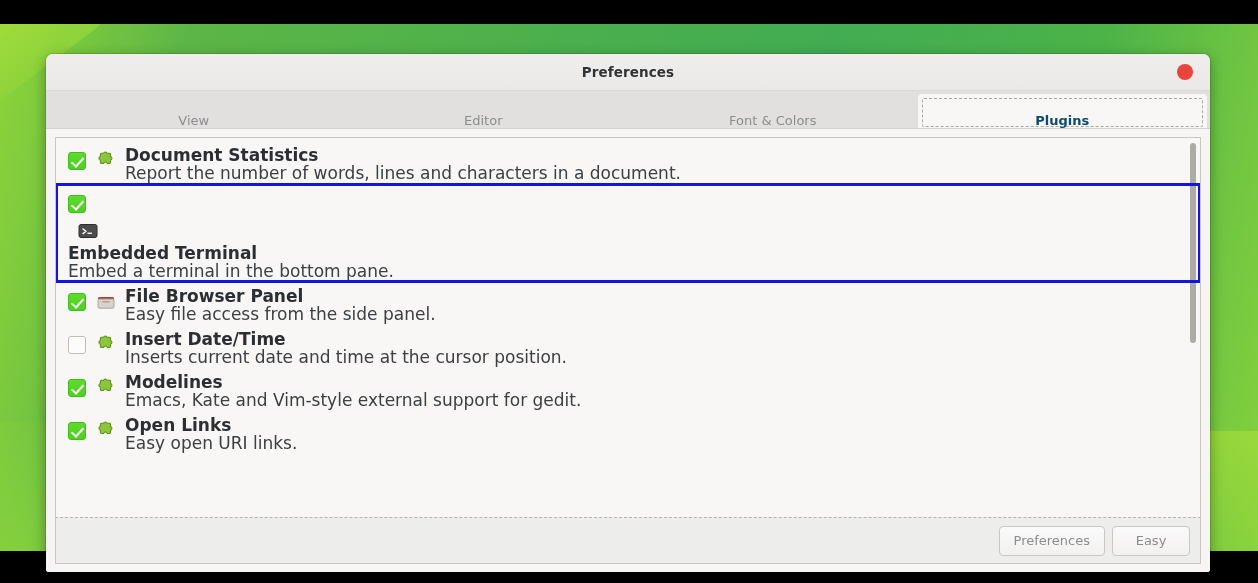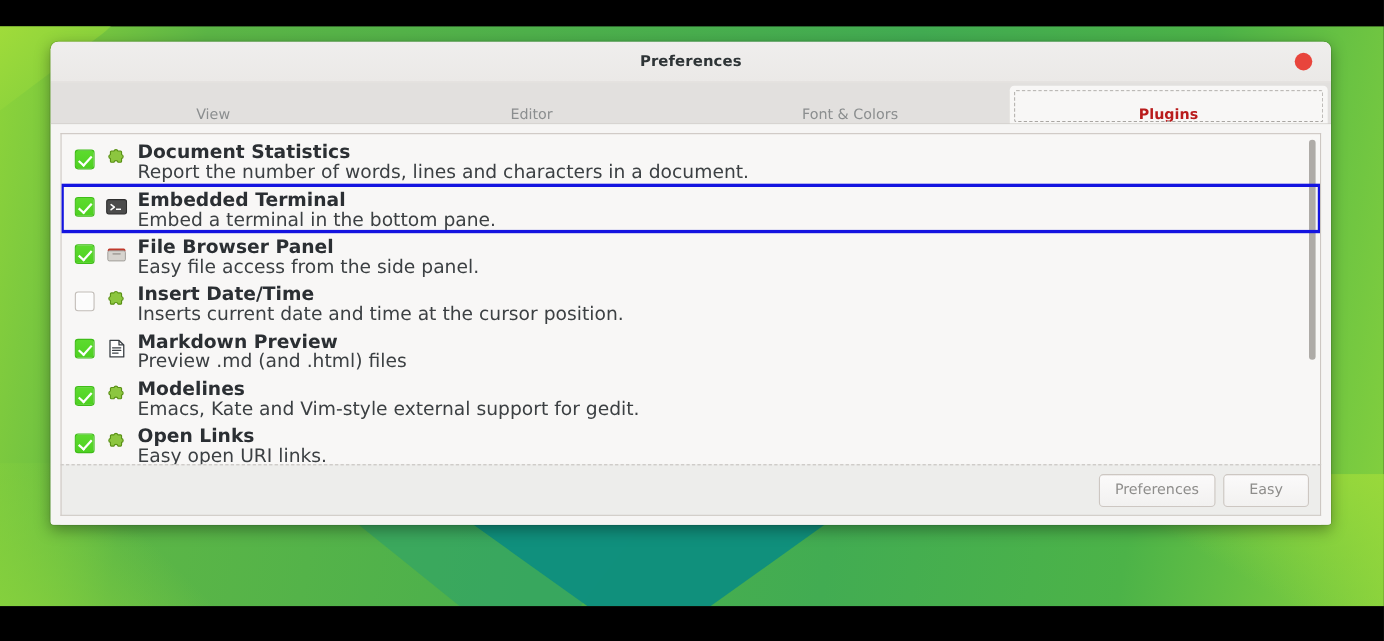--- a/index.html
+++ b/index.html
@@ -57,22 +57,22 @@
   }
   #desktop .wedge-bl {
     position: absolute; left: -10px; bottom: -10px;
     width: 220px; height: 140px;
     background: linear-gradient(45deg, #86d13d 0%, rgba(134,209,61,0) 60%);
   }
 
   
   #window {
     position: absolute;
-    left: 46px; top: 38px;
-    width: 1164px; height: 439px;
+    left: 46px; top: 54px;
+    width: 1164px; height: 518px;
     background: #f6f5f4;
     border-radius: 7px 7px 3px 3px;
     box-shadow: 0 4px 14px rgba(0,0,0,.35), 0 0 0 1px rgba(0,0,0,.10);
     display: flex;
     flex-direction: column;
     overflow: hidden;
   }
 
   
   #titlebar {
@@ -118,21 +118,21 @@
     align-items: flex-end;
     justify-content: center;
     font-size: 13px;
     color: #8b8e8f;
     cursor: pointer;
     position: relative;
     border-radius: 4px 4px 0 0;
   }
   .tab.active {
     background: #f8f7f6;
-    color: #b91c1c;
+    color: #0c4a6e;
     font-weight: bold;
   }
   .tab.active .focus-ring {
     position: absolute;
     left: 4px; right: 4px; top: 4px; bottom: 1px;
     border: 1px dashed #a9a6a2;
     border-radius: 2px;
     pointer-events: none;
   }
 
@@ -167,20 +167,21 @@
     align-items: flex-start;
     padding: 2px 14px 2px 12px;
     position: relative;
     min-height: 40px;
     cursor: pointer;
   }
   .plugin-row.selected-focus {
     outline: 3px solid #1414e0;
     outline-offset: -2px;
     z-index: 3;
+    flex-direction: column;
   }
 
   
   .chk {
     flex: none;
     width: 18px; height: 18px;
     border-radius: 3px;
     margin-top: 9px;
     position: relative;
   }
@@ -353,36 +354,20 @@
                 <path d="M4.6 12.8 a1.7 1.7 0 0 1 3.3 0 h2.1 a.8 .8 0 0 1 .8 .8 v2.1 a1.7 1.7 0 0 1 0 3.2 H4.6 a.8 .8 0 0 1 -.8 -.8 v-2 a1.7 1.7 0 0 1 0 -3.3 z" fill="#9bd34b" stroke="#5a9116" stroke-width=".95" stroke-linejoin="round" opacity=".0"></path>
               </svg></div>
             <div class="ptext">
               <div class="pname">Insert Date/Time</div>
               <div class="pdesc">Inserts current date and time at the cursor position.</div>
             </div>
           </div>
           <div class="plugin-row">
             <div class="chk on"></div>
             <div class="picon"><svg viewBox="0 0 20 20" width="20" height="20">
-                <path d="M4 2.5 h8.2 L16.5 6.6 V17.5 H4 z" fill="#ffffff" stroke="#3b4045" stroke-width="1.2" stroke-linejoin="round"></path>
-                <path d="M12.2 2.5 V6.6 H16.5" fill="none" stroke="#3b4045" stroke-width="1.2" stroke-linejoin="round"></path>
-                <g stroke="#3b4045" stroke-width="1.1" stroke-linecap="round">
-                  <line x1="6.3" y1="9.2" x2="13.8" y2="9.2"></line>
-                  <line x1="6.3" y1="11.6" x2="13.8" y2="11.6"></line>
-                  <line x1="6.3" y1="14" x2="11.4" y2="14"></line>
-                </g>
-              </svg></div>
-            <div class="ptext">
-              <div class="pname">Markdown Preview</div>
-              <div class="pdesc">Preview .md (and .html) files</div>
-            </div>
-          </div>
-          <div class="plugin-row">
-            <div class="chk on"></div>
-            <div class="picon"><svg viewBox="0 0 20 20" width="20" height="20">
                 <path d="M7.6 2.3 a1.9 1.9 0 0 1 3.6 0 h2.4 a.9 .9 0 0 1 .9 .9 v2.3 a1.9 1.9 0 0 1 0 3.7 v2.4 a.9 .9 0 0 1 -.9 .9 h-2.3 a1.9 1.9 0 0 0 -3.7 0 H5.3 a.9 .9 0 0 1 -.9 -.9 v-2.4 a1.9 1.9 0 0 1 0 -3.7 V3.2 a.9 .9 0 0 1 .9 -.9 z" fill="#8cc63f" stroke="#5a9116" stroke-width="1.05" stroke-linejoin="round"></path>
                 <path d="M4.6 12.8 a1.7 1.7 0 0 1 3.3 0 h2.1 a.8 .8 0 0 1 .8 .8 v2.1 a1.7 1.7 0 0 1 0 3.2 H4.6 a.8 .8 0 0 1 -.8 -.8 v-2 a1.7 1.7 0 0 1 0 -3.3 z" fill="#9bd34b" stroke="#5a9116" stroke-width=".95" stroke-linejoin="round" opacity=".0"></path>
               </svg></div>
             <div class="ptext">
               <div class="pname">Modelines</div>
               <div class="pdesc">Emacs, Kate and Vim-style external support for gedit.</div>
             </div>
           </div>
           <div class="plugin-row">
             <div class="chk on"></div>

